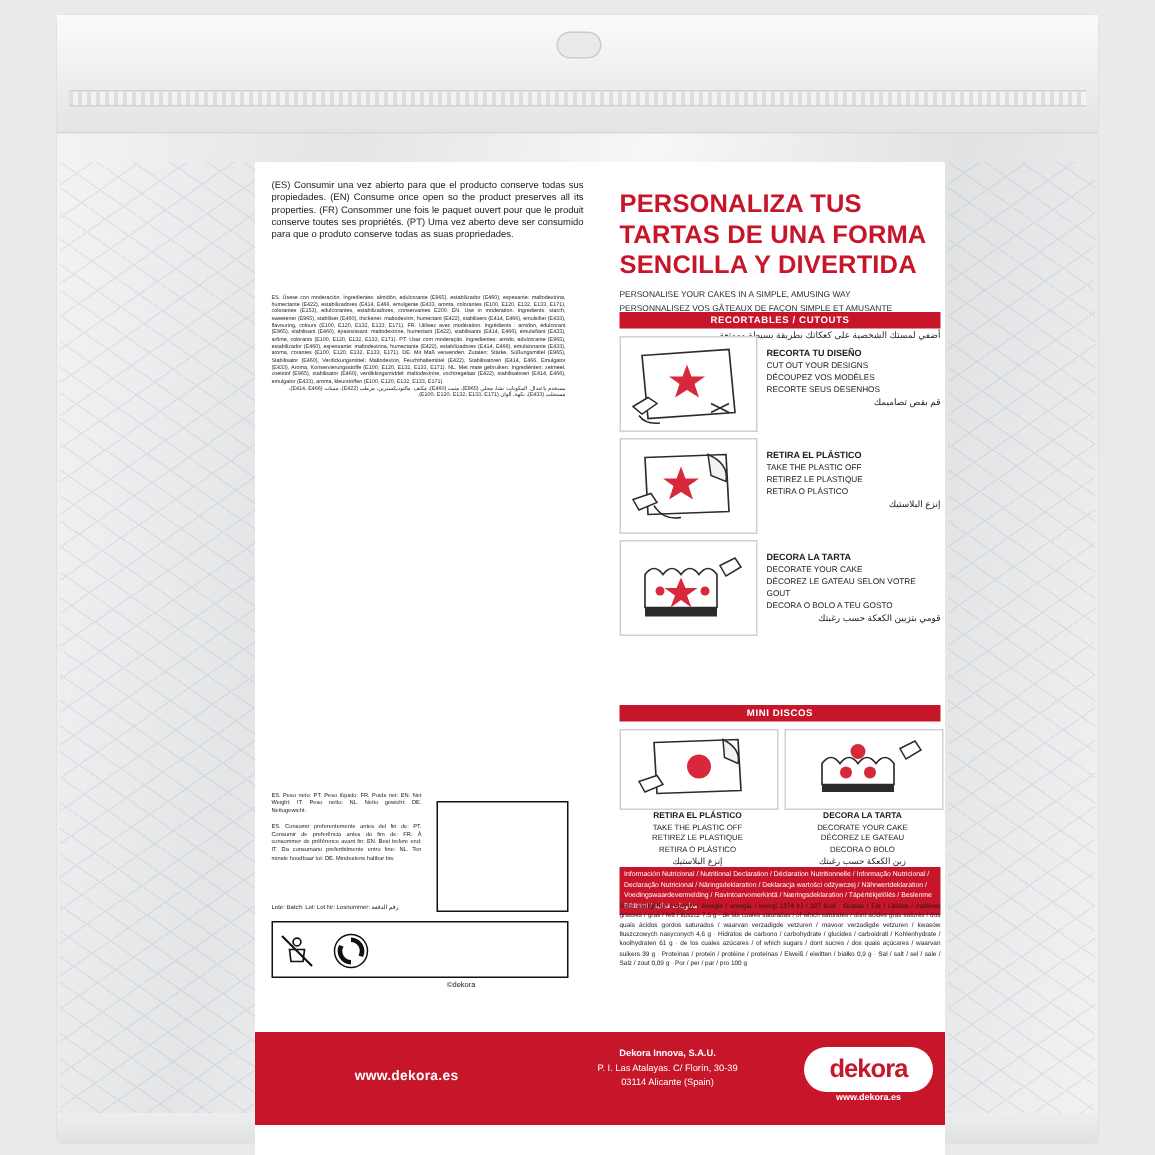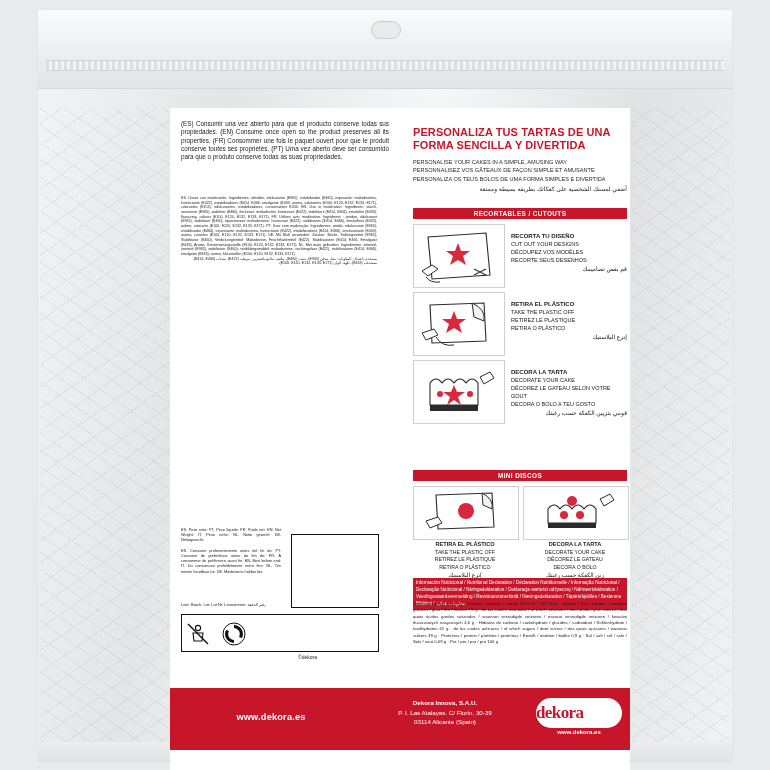--- a/index.html
+++ b/index.html
@@ -53,21 +53,21 @@
   .top-langs{
     position:absolute;left:181px;top:120px;width:208px;
     font-size:6.3px;line-height:1.32;color:#1b1b1b;text-align:justify;
   }
 
   
   .headline{
     position:absolute;left:413px;top:126px;width:214px;
   }
   .headline h1{
-    margin:0;font-size:11px;line-height:1.22;font-weight:bold;color:#c7152a;
+    margin:0;font-size:17px;line-height:1.22;font-weight:bold;color:#c7152a;
     letter-spacing:.1px;
   }
   .headline .subs{
     margin-top:5px;font-size:5.6px;line-height:1.5;color:#2a2a2a;
   }
   .headline .subs div{white-space:nowrap;}
   .headline .ar{direction:rtl;font-size:6px;margin-top:2px;color:#2a2a2a;}
 
   
   .band{
@@ -164,23 +164,23 @@
     font-size:9.2px;font-weight:bold;color:#fff;letter-spacing:.2px;
   }
   .dekora-logo{
     position:absolute;left:536px;top:696px;width:86px;height:44px;
   }
   .dekora-logo .oval{
     position:absolute;left:0;top:2px;width:86px;height:30px;
     background:#ffffff;border-radius:15px/15px;
   }
   .dekora-logo .word{
-    position:absolute;left:0;top:7px;width:86px;text-align:left;
+    position:absolute;left:0;top:7px;width:86px;text-align:center;
     font-size:17px;font-weight:bold;color:#c7152a;letter-spacing:-.6px;
-    font-family:Liberation Serif, serif;
+    font-family:Liberation Sans, sans-serif;
   }
   .dekora-logo .sub{
     position:absolute;left:0;top:33px;width:86px;text-align:center;
     font-size:6px;color:#fff;font-weight:bold;
   }
   
   .pattern{
     position:absolute;top:108px;height:650px;width:130px;opacity:.16;
     background-image:
       repeating-linear-gradient(35deg, #9aa0a6 0 1px, transparent 1px 14px),

